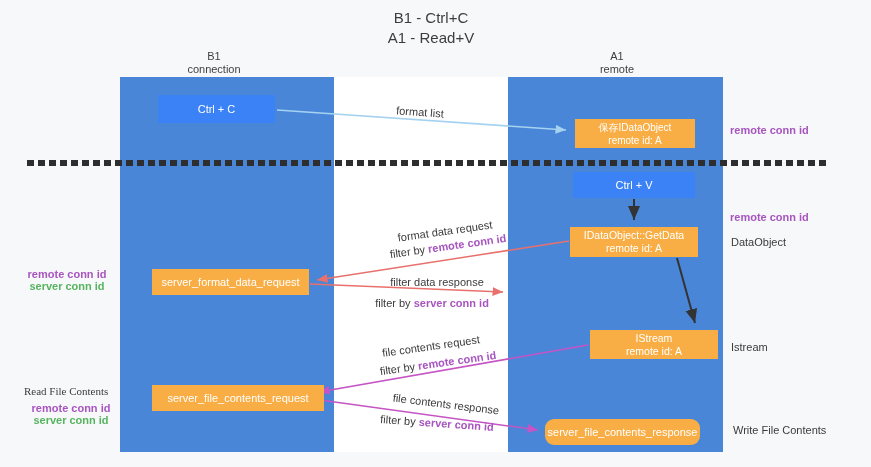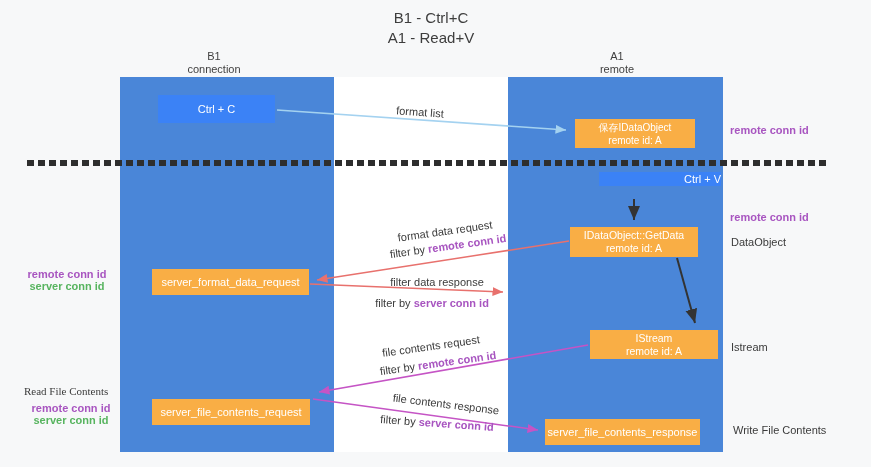--- a/index.html
+++ b/index.html
@@ -31,27 +31,27 @@
   .dashed-line { left: 27px; top: 160px; width: 803px; height: 6px;
     background: repeating-linear-gradient(to right, #2e2e2e 0 7px, transparent 7px 11px); }
 
   
   .node { color: #ffffff; font-size: 11px; text-align: center;
     display: flex; flex-direction: column; justify-content: center; line-height: 13px; z-index: 4; }
   .node.green  { background: #3b82f6; }
   .node.orange { background: #f9ae45; }
   .n-ctrl-c { left: 158px; top: 95px;  width: 117px; height: 28px; }
   .n-save   { left: 575px; top: 119px; width: 120px; height: 29px; font-size: 10px; }
-  .n-ctrl-v { left: 599px; top: 172px; width: 122px; height: 14px; text-align: right; }
+  .n-ctrl-v { left: 573px; top: 172px; width: 122px; height: 26px; }
   .n-getdata{ left: 570px; top: 227px; width: 128px; height: 30px; font-size: 10.5px; }
   .n-sfdreq { left: 152px; top: 269px; width: 157px; height: 26px; }
   .n-sfdres { left: 510px; top: 282px; width: 156px; height: 25px; }
   .n-istream{ left: 590px; top: 330px; width: 128px; height: 29px; font-size: 10.5px; }
-  .n-sfcreq { left: 152px; top: 399px; width: 158px; height: 26px; }
-  .n-sfcres { left: 545px; top: 419px; width: 155px; height: 26px; }
+  .n-sfcreq { left: 152px; top: 385px; width: 172px; height: 26px; }
+  .n-sfcres { left: 545px; top: 419px; width: 155px; height: 26px; border-radius: 9px; }
 
   
   #arrow-layer { left: 0; top: 0; width: 871px; height: 467px; z-index: 3; pointer-events: none; }
 
   
   .flow-label { font-size: 11px; color: #3b3b3b; white-space: nowrap; z-index: 5;
     transform: translate(-50%,-50%); }
   .purple { color: #a855c0; font-weight: bold; }
 
   

